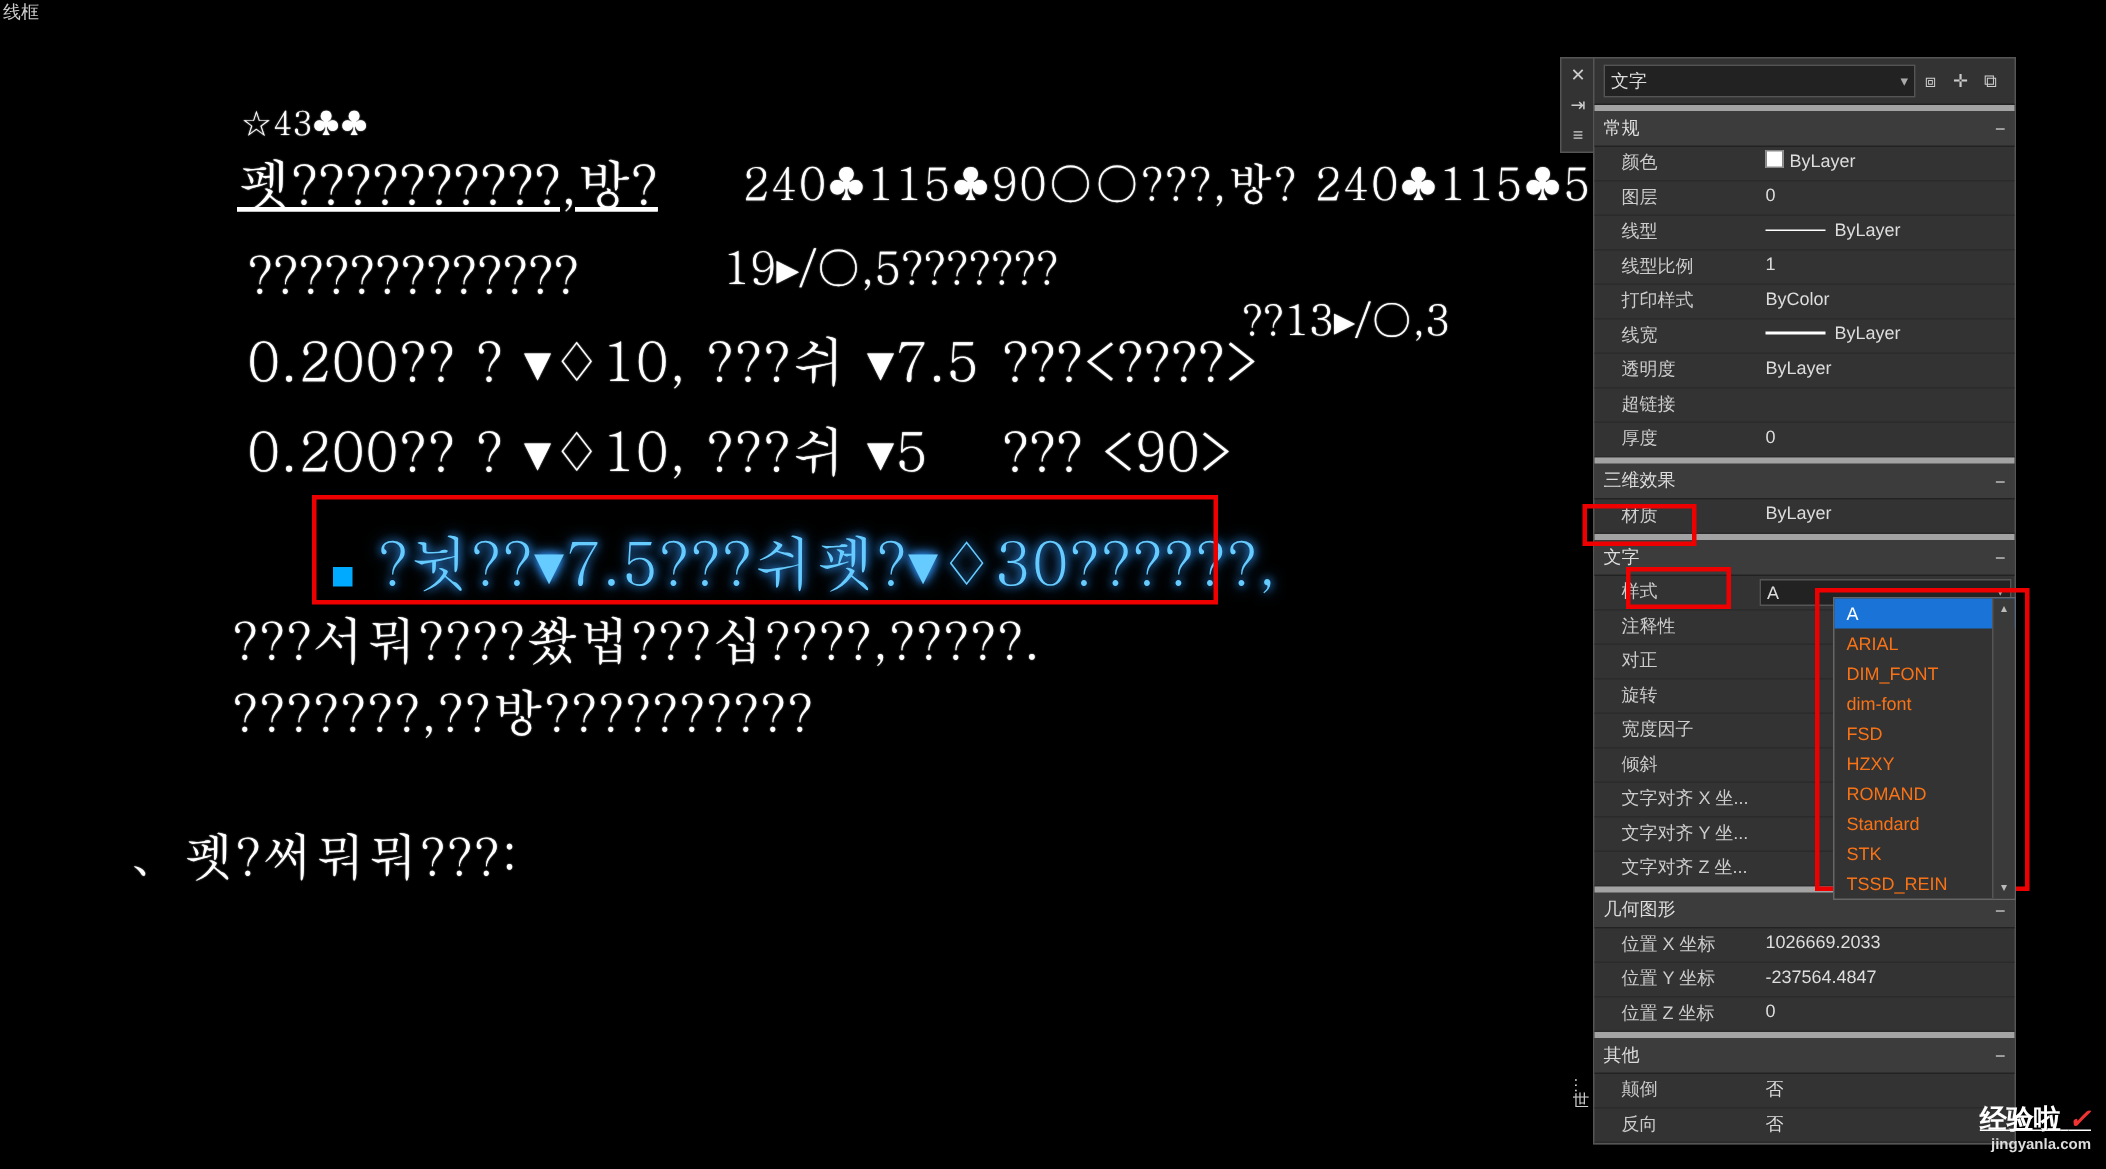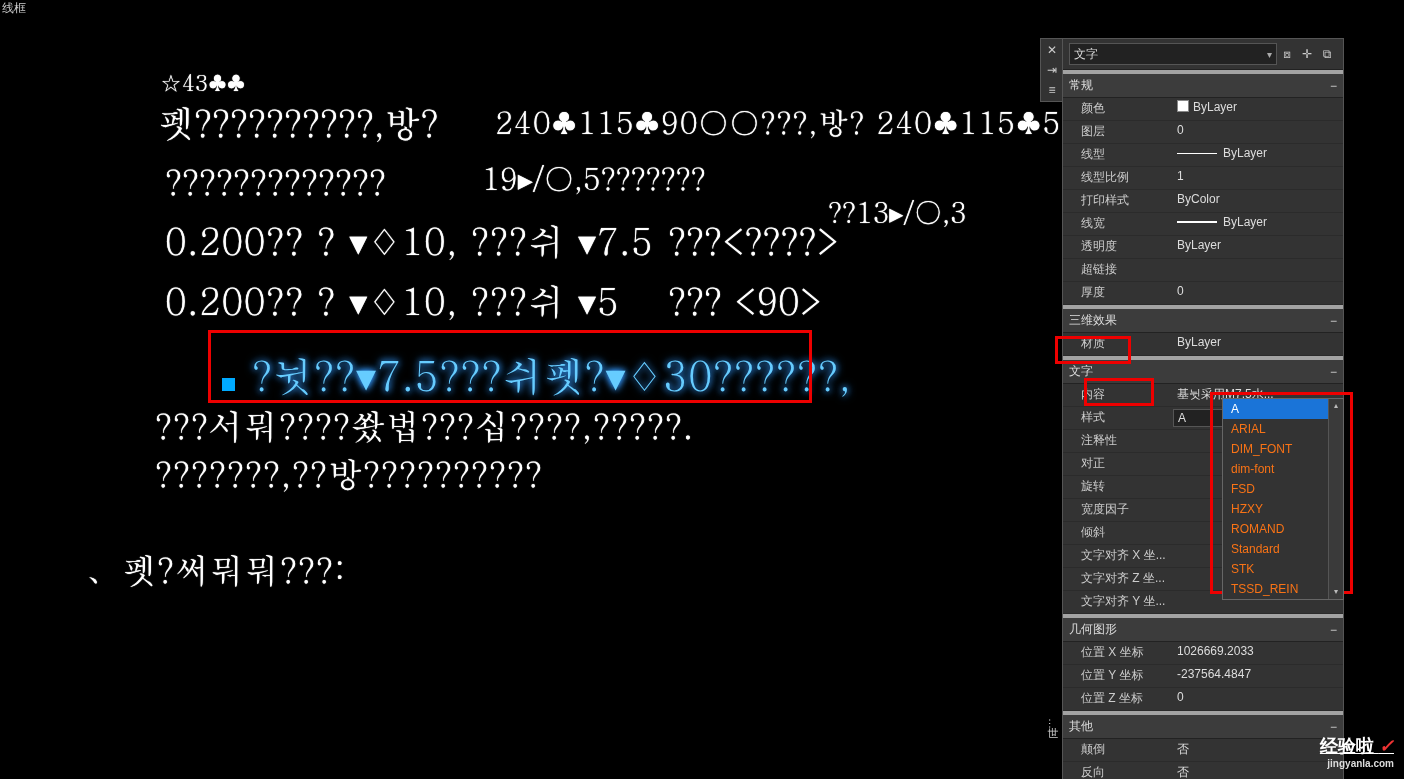--- a/index.html
+++ b/index.html
@@ -173,21 +173,21 @@
     position: absolute; left: 1045px; bottom: 50px;
     color: #ccc; font-size: 11px; writing-mode: vertical-rl;
   }
 </style>
 </head>
 <body>
 
 <div class="canvas">
   <div class="txt" style="left:160px; top:24px; font-size:22px;margin-top:42px;">☆43♣♣</div>
 
-  <div class="txt" style="left:158px; top:96px; font-size:36px;">펫??????????,방?</div>
+  <div class="txt" style="left:158px; top:96px; font-size:36px;text-decoration:underline;">펫??????????,방?</div>
   <div class="txt" style="left:495px; top:100px; font-size:30px; letter-spacing:1px;">240♣115♣90○○???,방? 240♣115♣53○○</div>
 
   <div class="txt" style="left:165px; top:156px; font-size:34px;">?????????????</div>
   <div class="txt" style="left:482px; top:156px; font-size:30px;">19▸/○,5???????</div>
   <div class="txt" style="left:828px; top:152px; font-size:28px;margin-top:39px;">??13▸/○,3</div>
 
   <div class="txt" style="left:165px; top:214px; font-size:36px; letter-spacing:1px;">0.200?? ? ▾♢10,  ???쉬 ▾7.5</div>
   <div class="txt" style="left:668px; top:214px; font-size:36px;">???&lt;????&gt;</div>
 
   <div class="txt" style="left:165px; top:274px; font-size:36px; letter-spacing:1px;">0.200?? ? ▾♢10,  ???쉬 ▾5</div>
@@ -270,24 +270,20 @@
   <div class="row">
     <span class="label">材质</span>
     <span class="value">ByLayer</span>
   </div>
 
   <div class="section-head">
     <span>文字</span>
       <span class="collapse">−</span>
   </div>
   <div class="row">
-    <span class="label">内容</span>
-    <span class="value">基뉫采用M7.5水...</span>
-  </div>
-  <div class="row">
     <span class="label">样式</span>
     <span class="value style-combo">A</span>
   </div>
   <div class="row">
     <span class="label">注释性</span>
     <span class="value"></span>
   </div>
   <div class="row">
     <span class="label">对正</span>
     <span class="value"></span>
@@ -302,25 +298,25 @@
   </div>
   <div class="row">
     <span class="label">倾斜</span>
     <span class="value"></span>
   </div>
   <div class="row">
     <span class="label">文字对齐 X 坐...</span>
     <span class="value"></span>
   </div>
   <div class="row">
+    <span class="label">文字对齐 Y 坐...</span>
+    <span class="value"></span>
+  </div>
+  <div class="row">
     <span class="label">文字对齐 Z 坐...</span>
-    <span class="value"></span>
-  </div>
-  <div class="row">
-    <span class="label">文字对齐 Y 坐...</span>
     <span class="value"></span>
   </div>
 
   <div class="section-head">
     <span>几何图形</span>
       <span class="collapse">−</span>
   </div>
   <div class="row">
     <span class="label">位置 X 坐标</span>
     <span class="value">1026669.2033</span>

